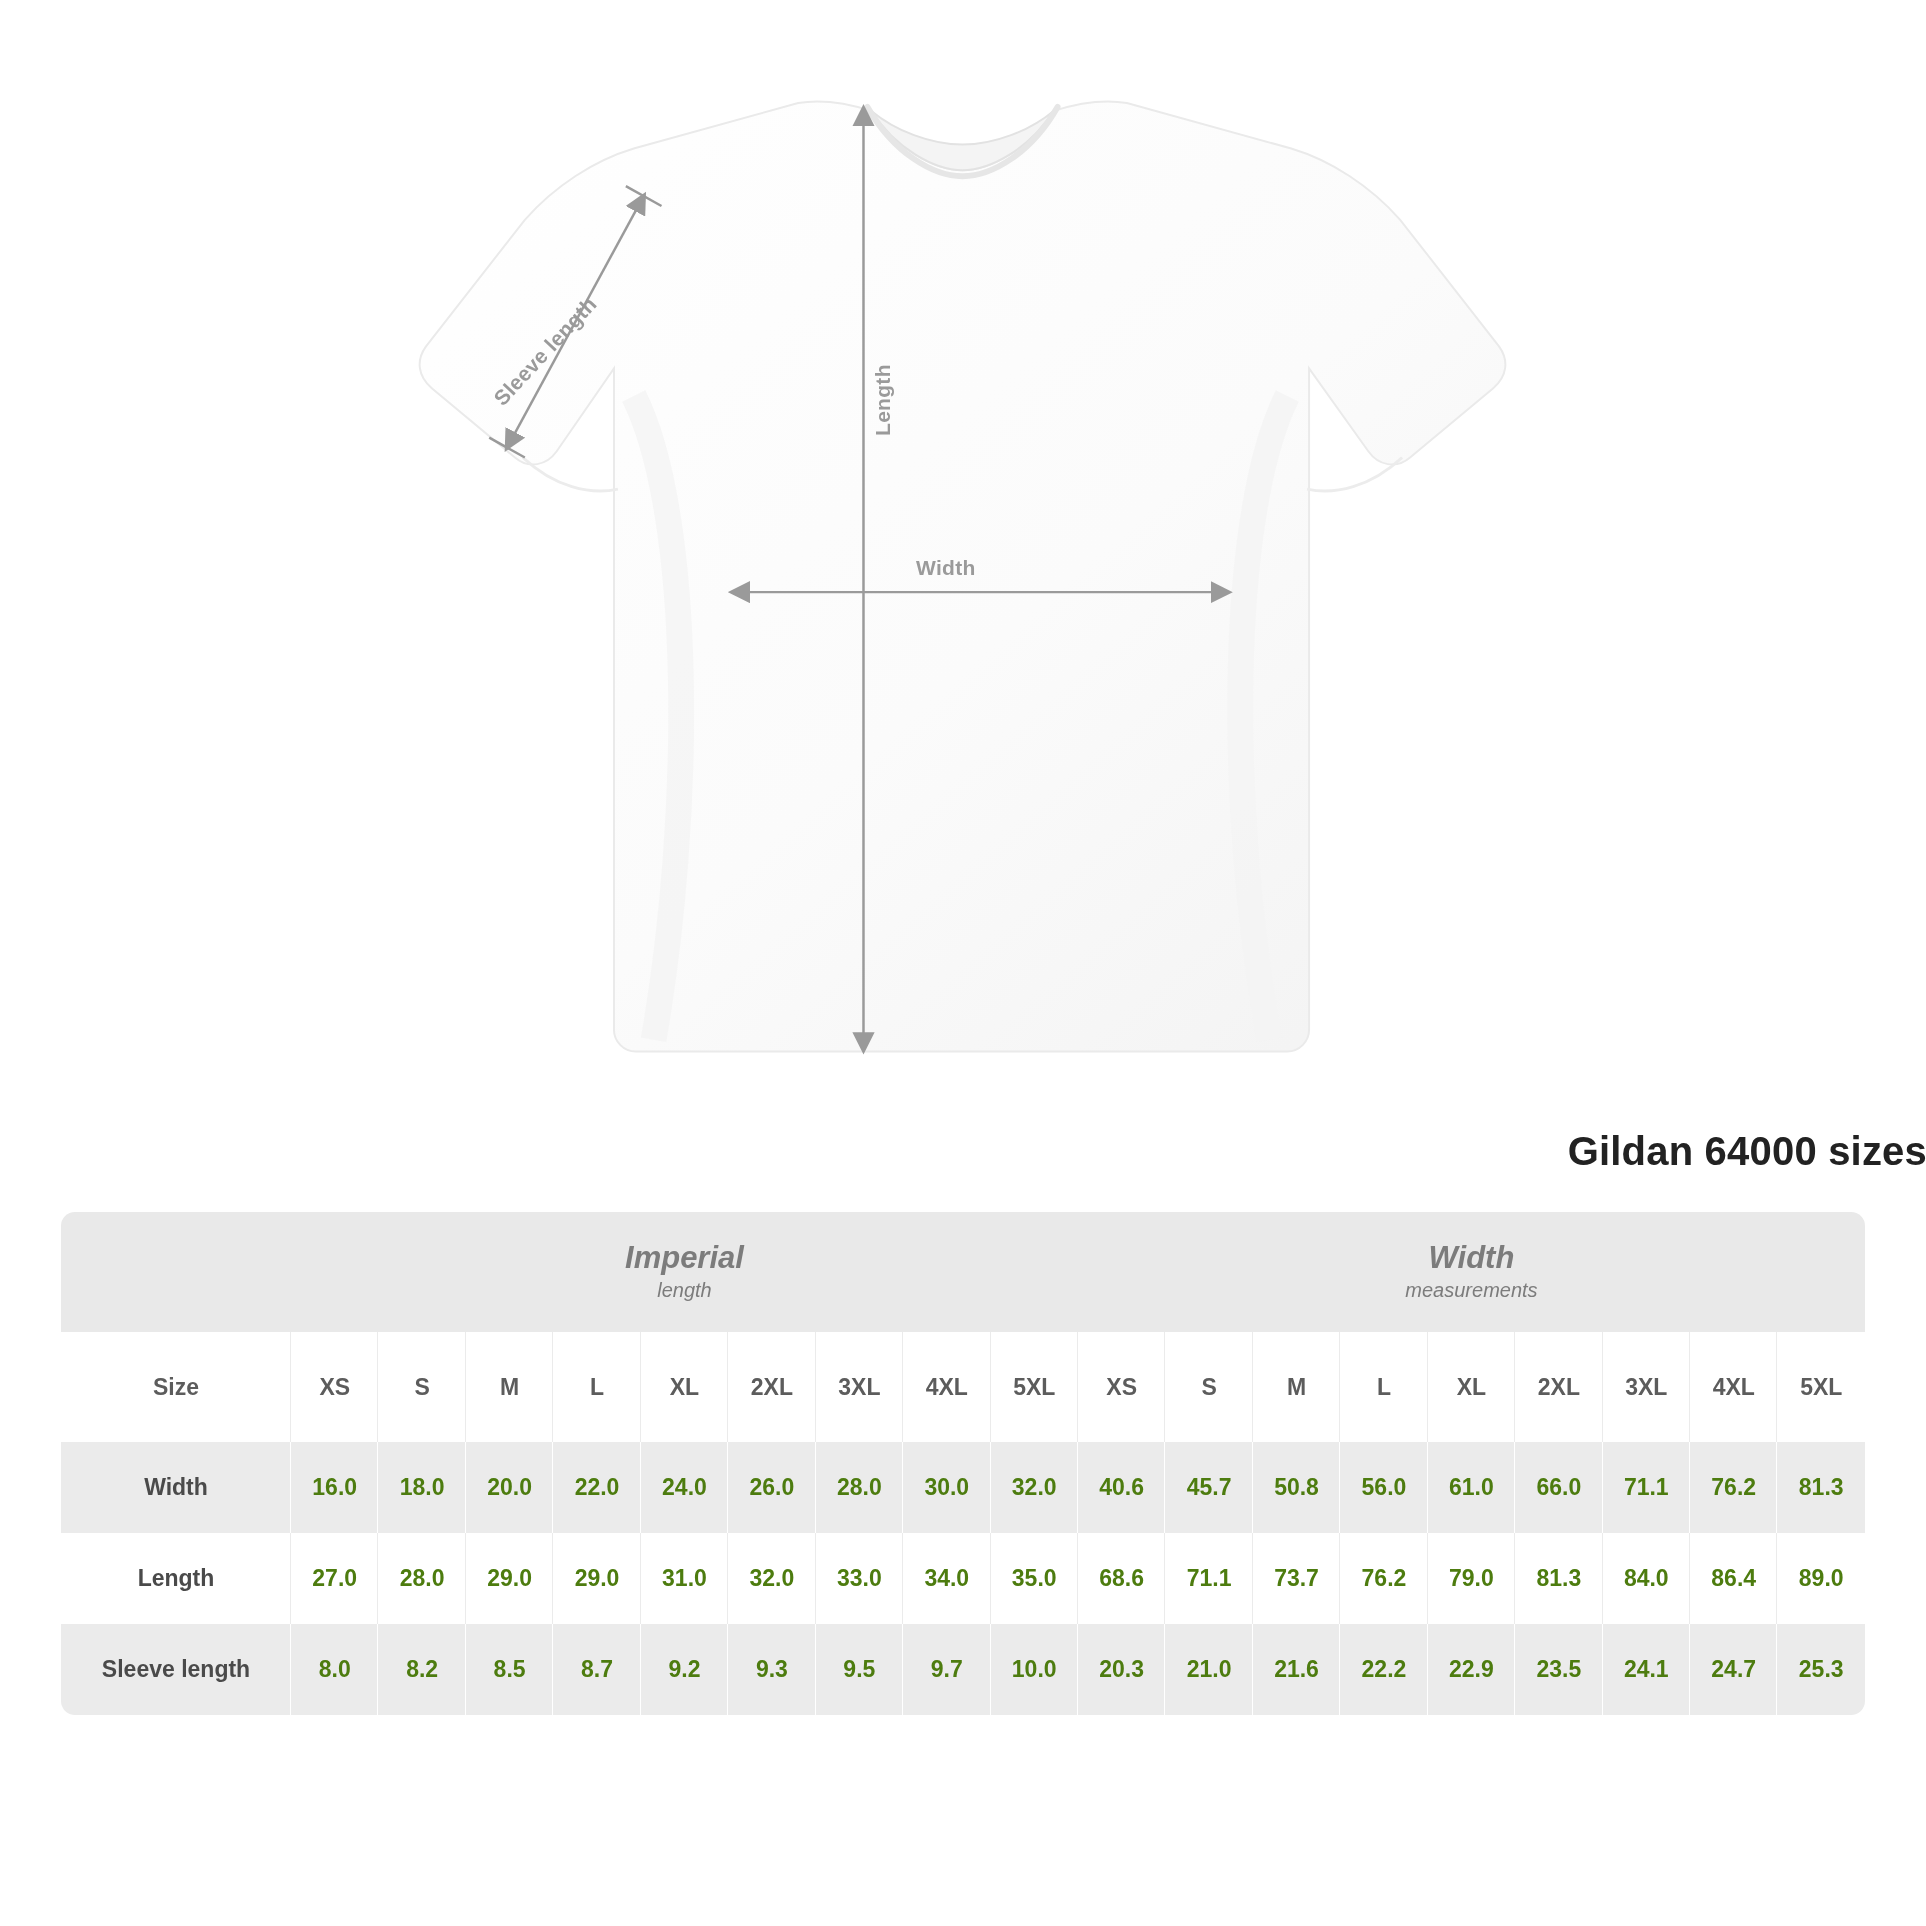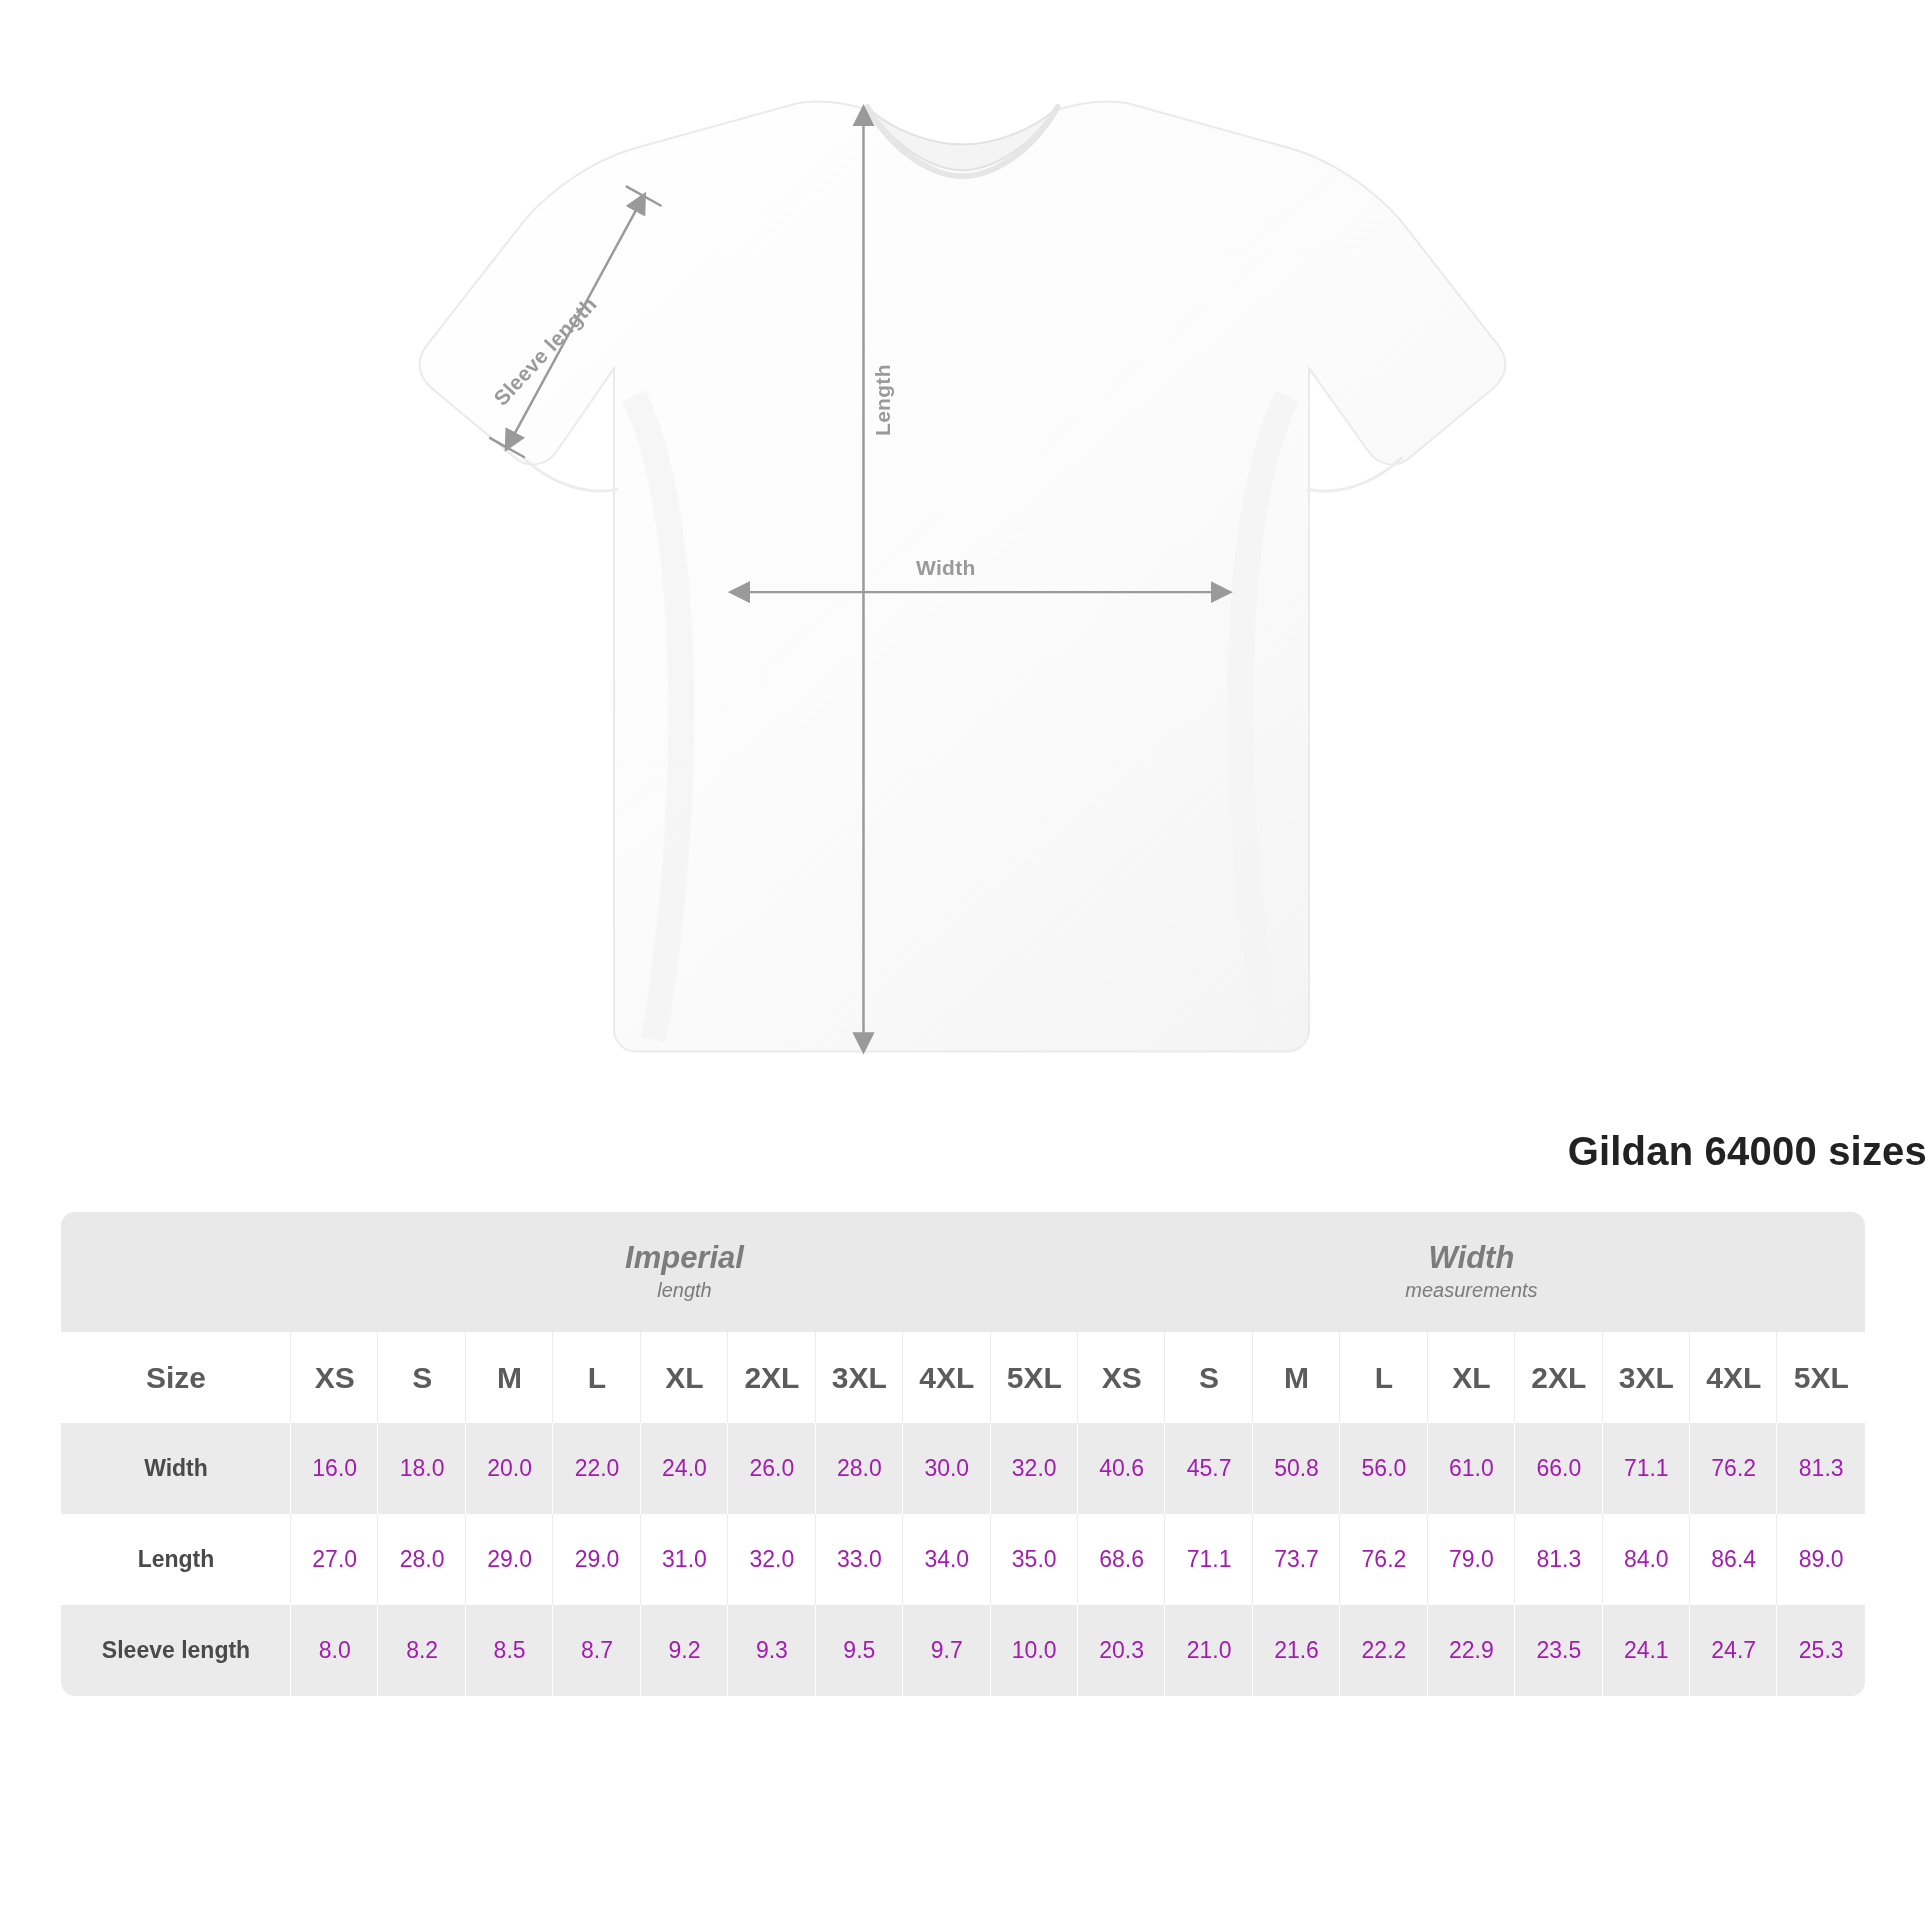--- a/index.html
+++ b/index.html
@@ -104,34 +104,35 @@
   .unit-sub {
     font-size: 20px;
     font-style: italic;
     color: #7c7c7c;
     line-height: 1.4;
   }
 
   
   .head-row td {
     background: #ffffff;
-    height: 91px;
+    height: 110px;
     font-weight: bold;
     color: #5c5c5c;
-    font-size: 30px;
+    font-size: 23px;
   }
   .head-row td.row-head {
     color: #5c5c5c;
   }
 
   
   .data-row td {
     height: 91px;
-    color: #a21caf;
+    color: #4d7c0f;
     font-size: 23px;
+    font-weight: bold;
   }
   .data-row.shaded td {
     background: #ebebeb;
   }
   .data-row.plain td {
     background: #ffffff;
   }
   .data-row td.row-head {
     font-weight: bold;
     color: #4a4a4a;

